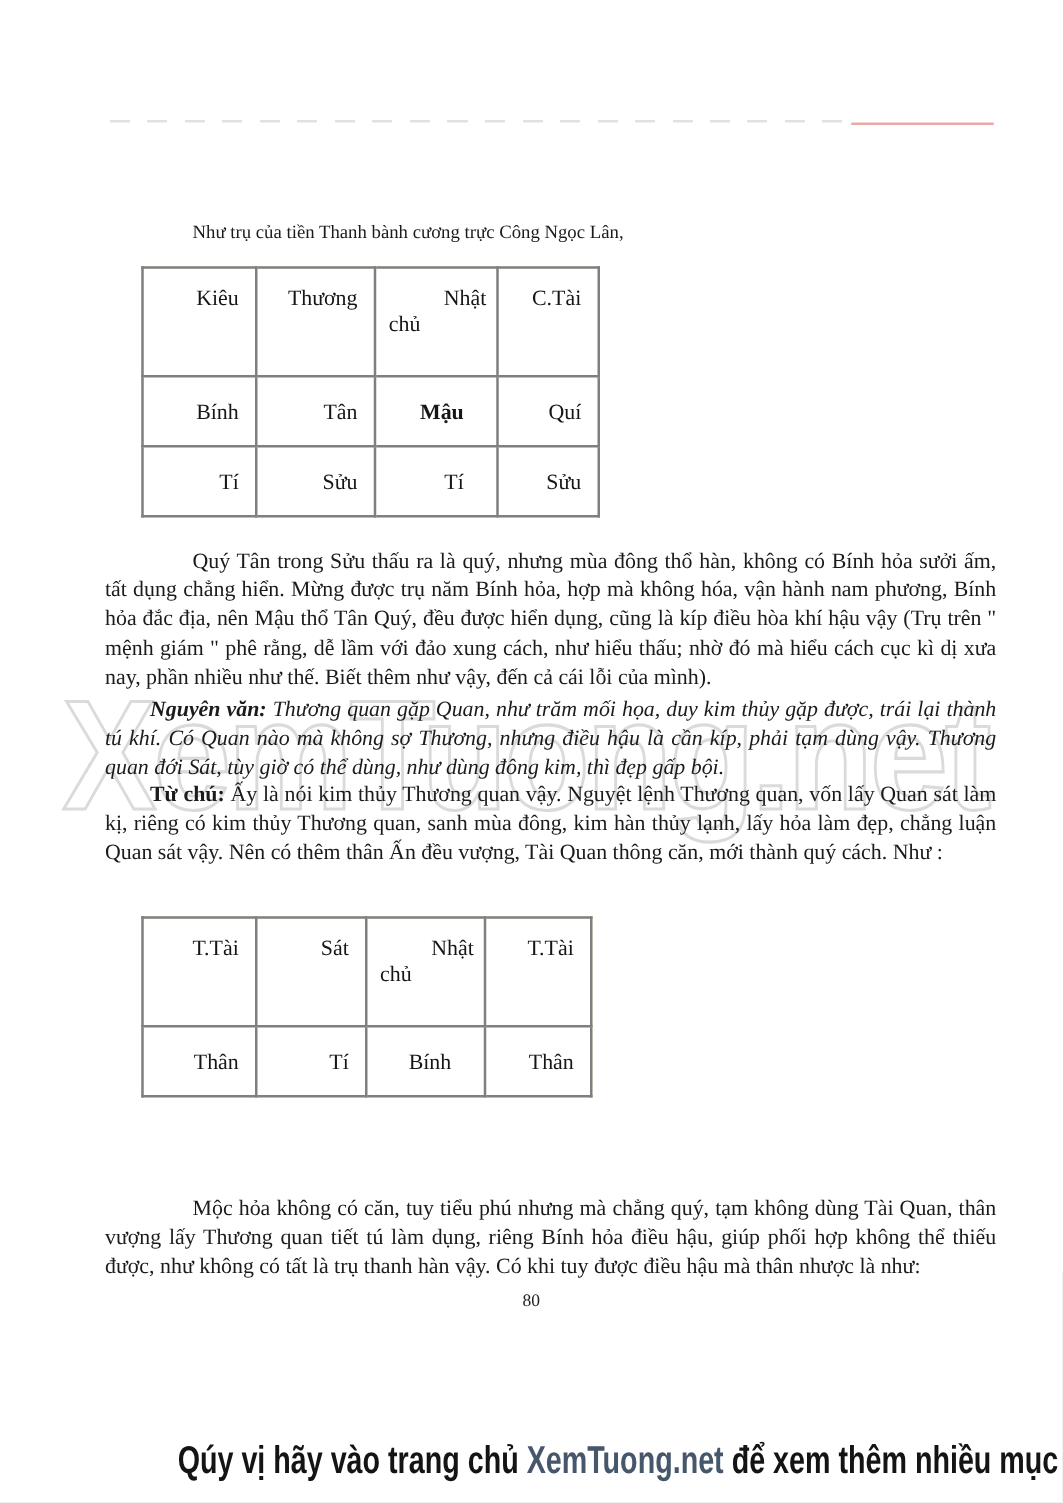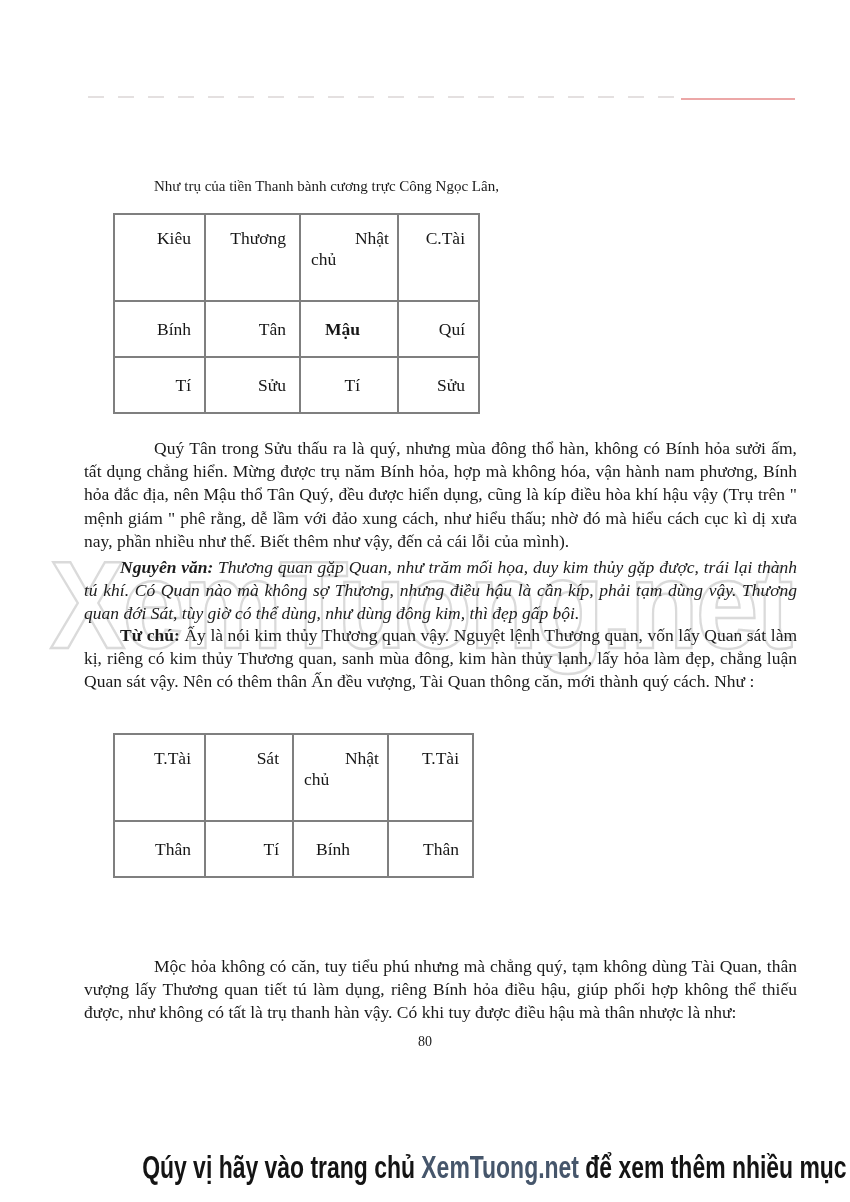--- a/index.html
+++ b/index.html
@@ -24,21 +24,21 @@
   .heading{top:156px;left:84px;width:713px;font-size:15px;font-weight:normal;text-indent:70px;margin-top:22px;}
 
   
   table.pillar{position:absolute;left:113px;border-collapse:collapse;background:#fef9c3;z-index:2;}
   table.pillar td{
     border:2px solid #7f7f7f;font-size:17.5px;color:#161616;
     text-align:right;vertical-align:middle;padding:0 13px 0 4px;background:#fff;
   }
   table.pillar tr.tall td{height:72px;vertical-align:top;padding-top:13px;}
   table.pillar tr.short td{height:54px;}
-  table.pillar td.c3{padding-right:37px;}
+  table.pillar td.c3{padding-right:26px;}
   table.pillar td.nhatchu{padding:13px 8px 0 8px;}
   table.pillar td.nhatchu .l1{text-align:right;}
   table.pillar td.nhatchu .l2{text-align:left;padding-left:2px;}
   #table1{top:213px;}
   #table2{top:733px;}
 
   
   #para-top{top:99px;left:84px;}
   #para-quy-tan{top:437px;left:84px;}
   #para-nguyen-van{top:556px;left:84px;}

